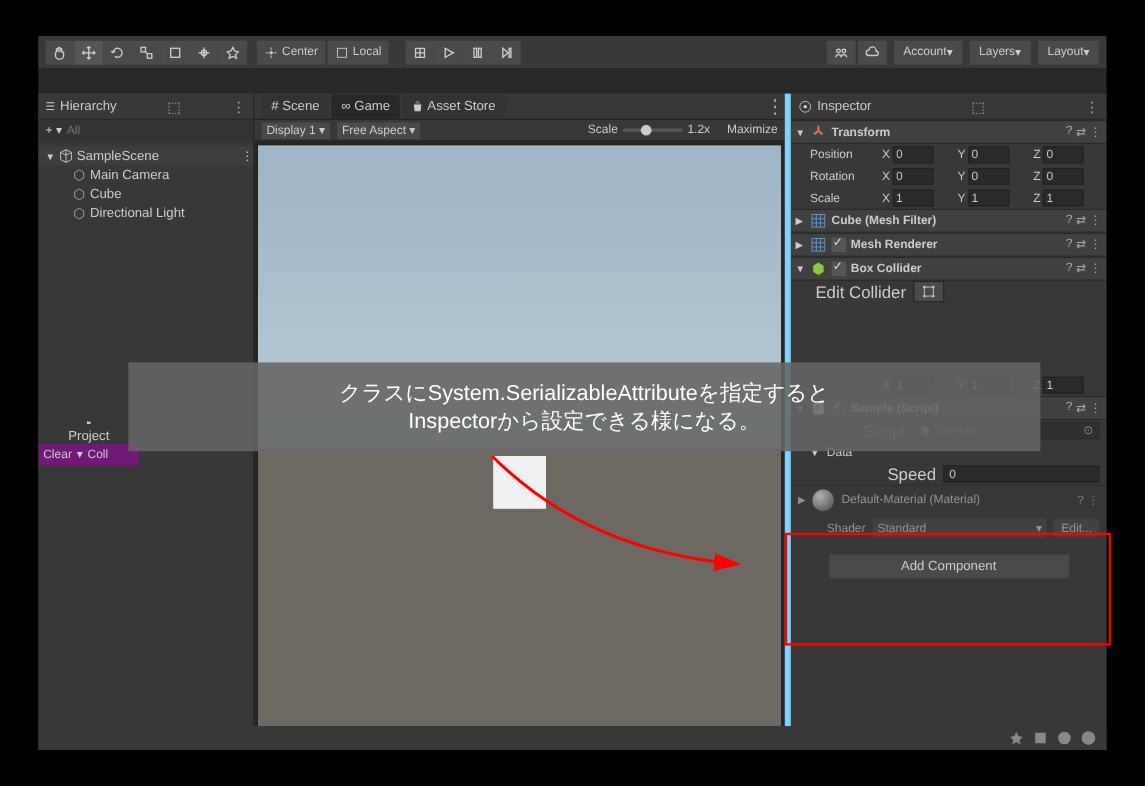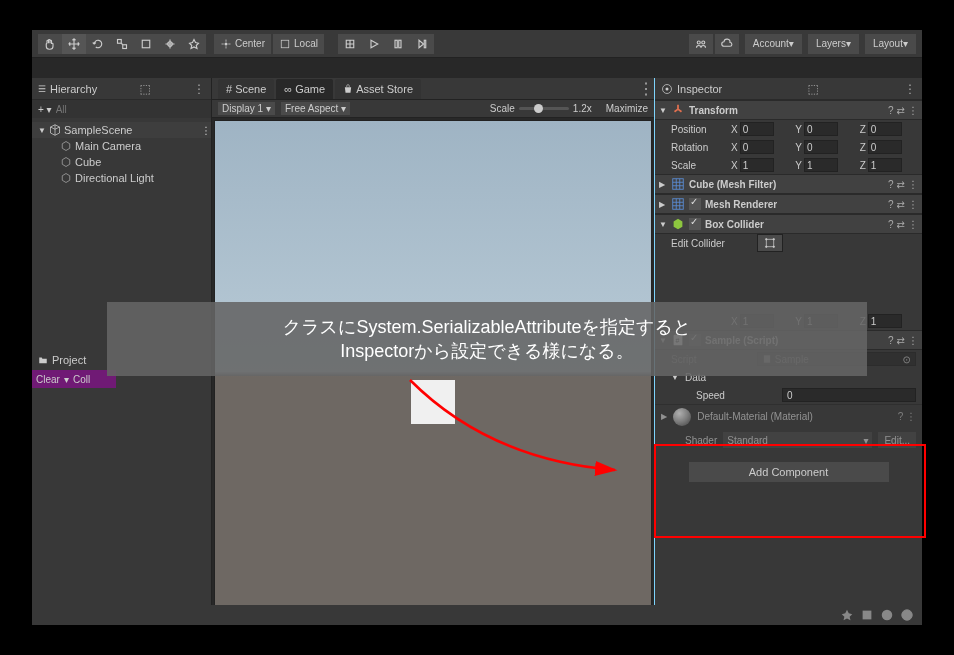--- a/index.html
+++ b/index.html
@@ -30,48 +30,48 @@
 .tabrow { height:22px; display:flex; align-items:center; background:#383838; border-bottom:1px solid #222; gap:2px; padding-left:6px; }
 .tab { height:20px; padding:0 8px; display:flex; align-items:center; gap:3px; color:#ccc; font-size:11px; background:#333; border-radius:2px 2px 0 0; }
 .tab.act { background:#282828; }
 .view-ctrl { height:18px; display:flex; align-items:center; background:#383838; padding:0 6px; gap:6px; font-size:10px; color:#ccc; border-bottom:1px solid #222; }
 .view-ctrl .dd { background:#4a4a4a; padding:1px 4px; }
 .view-ctrl .scale-sl { display:flex; align-items:center; gap:4px; margin-left:auto; }
 .slider { width:50px; height:3px; background:#555; position:relative; border-radius:2px; }
 .slider .knob { position:absolute; left:30%; top:-3px; width:9px; height:9px; border-radius:50%; background:#ccc; }
 .viewport { flex:1; background:linear-gradient(180deg,#9fb4c4 0%,#b8cad6 50%,#6e6863 51%,#6e6863 100%); position:relative; border:1px solid #222; margin:2px; }
 .cube3d { position:absolute; left:50%; top:56%; transform:translate(-50%,-50%); width:44px; height:44px; background:#f0f0f0; }
-.col-right { width:268px; display:flex; flex-direction:column; background:#383838; border-left:1px solid #7dd3fc; overflow:hidden; }
+.col-right { width:268px; display:flex; flex-direction:column; background:#383838; border-left:5px solid #7dd3fc; overflow:hidden; }
 .insp-body { flex:1; overflow:hidden; font-size:10px; color:#ccc; }
 .comp-hdr { background:#414141; border-top:1px solid #2a2a2a; border-bottom:1px solid #2a2a2a; height:20px; display:flex; align-items:center; padding:0 4px; gap:4px; }
 .comp-hdr .arrow { font-size:8px; width:8px; }
 .comp-hdr .chk { width:12px; height:12px; background:#555; display:inline-block; position:relative; }
 .comp-hdr .chk::after { content:'✓'; position:absolute; left:1px; top:-2px; font-size:10px; color:#ddd; }
 .comp-hdr b { font-weight:bold; flex:1; }
 .comp-hdr .icons { display:flex; gap:3px; color:#aaa; font-size:10px; }
 .comp-ico { width:14px; height:14px; }
 .prop-row { display:flex; align-items:center; height:18px; padding-left:16px; gap:2px; }
 .prop-lbl { width:58px; font-size:10px; }
 .xyz { display:flex; flex:1; gap:2px; }
 .axis { display:flex; align-items:center; gap:2px; flex:1; }
 .axis span { font-size:10px; }
 .axis input { width:34px; height:14px; background:#2a2a2a; border:1px solid #222; color:#ccc; font-size:10px; padding:0 2px; }
 .field-row { display:flex; align-items:center; height:18px; padding-left:16px; gap:6px; }
-.field-lbl { width:80px; font-size:10px; }
+.field-lbl { width:80px; font-size:14px;text-align:right; }
 .field-val { flex:1; height:14px; background:#2a2a2a; border:1px solid #222; color:#ccc; font-size:10px; padding:0 4px; display:flex; align-items:center; margin-right:6px; }
 .edit-collider-btn { width:26px; height:18px; background:#4a4a4a; display:flex; align-items:center; justify-content:center; border:1px solid #222; }
 .edit-collider-btn svg { width:12px; height:12px; stroke:#ccc; fill:none; }
 .chkbox { width:12px; height:12px; background:#2a2a2a; border:1px solid #555; }
 .mat-row { display:flex; align-items:center; height:24px; padding:0 6px; gap:6px; }
 .mat-sphere { width:18px; height:18px; border-radius:50%; background:radial-gradient(circle at 35% 30%,#fff,#aaa 50%,#444); }
 .shader-dd { flex:1; height:16px; background:#4a4a4a; font-size:10px; display:flex; align-items:center; padding:0 4px; }
 .edit-btn { background:#4a4a4a; height:16px; padding:0 6px; font-size:10px; display:flex; align-items:center; }
 .add-comp { margin:10px auto; background:#4a4a4a; width:200px; height:20px; display:flex; align-items:center; justify-content:center; font-size:11px; color:#ccc; }
 .proj-panel { position:absolute; left:32px; top:350px; width:84px; }
-.proj-hdr { height:20px; background:#383838; display:flex; align-items:center; padding:0 6px; color:#ccc; font-size:11px; gap:4px; }
+.proj-hdr { height:20px; background:#383838; display:flex; align-items:center; padding:0 6px; color:#ccc; font-size:11px; gap:4px;flex-direction:column; }
 .proj-ctrl { height:18px; background:#701a75; display:flex; align-items:center; padding:0 4px; gap:4px; font-size:10px; color:#ccc; }
 .statusbar { position:absolute; left:32px; bottom:30px; width:890px; height:20px; background:#383838; display:flex; align-items:center; justify-content:flex-end; padding:0 8px; gap:6px; }
 .statusbar svg { width:14px; height:14px; fill:#888; }
 .overlay { position:absolute; left:107px; top:302px; width:760px; height:74px; background:rgba(100,100,100,0.88); display:flex; flex-direction:column; align-items:center; justify-content:center; color:#fff; font-size:18px; z-index:10; }
 .arrow-svg { position:absolute; left:390px; top:370px; z-index:9; pointer-events:none; }
 .highlight-box { position:absolute; right:28px; top:444px; width:272px; height:94px; border:2px solid #f00; z-index:8; pointer-events:none; }
 .searchin { flex:1; background:transparent; border:none; color:#999; font-size:10px; outline:none; }
 .tagrow { display:flex; align-items:center; height:20px; padding:0 30px 0 12px; gap:6px; font-size:10px; }
 .tagrow .dd { background:#4a4a4a; padding:1px 4px; }
 </style>

